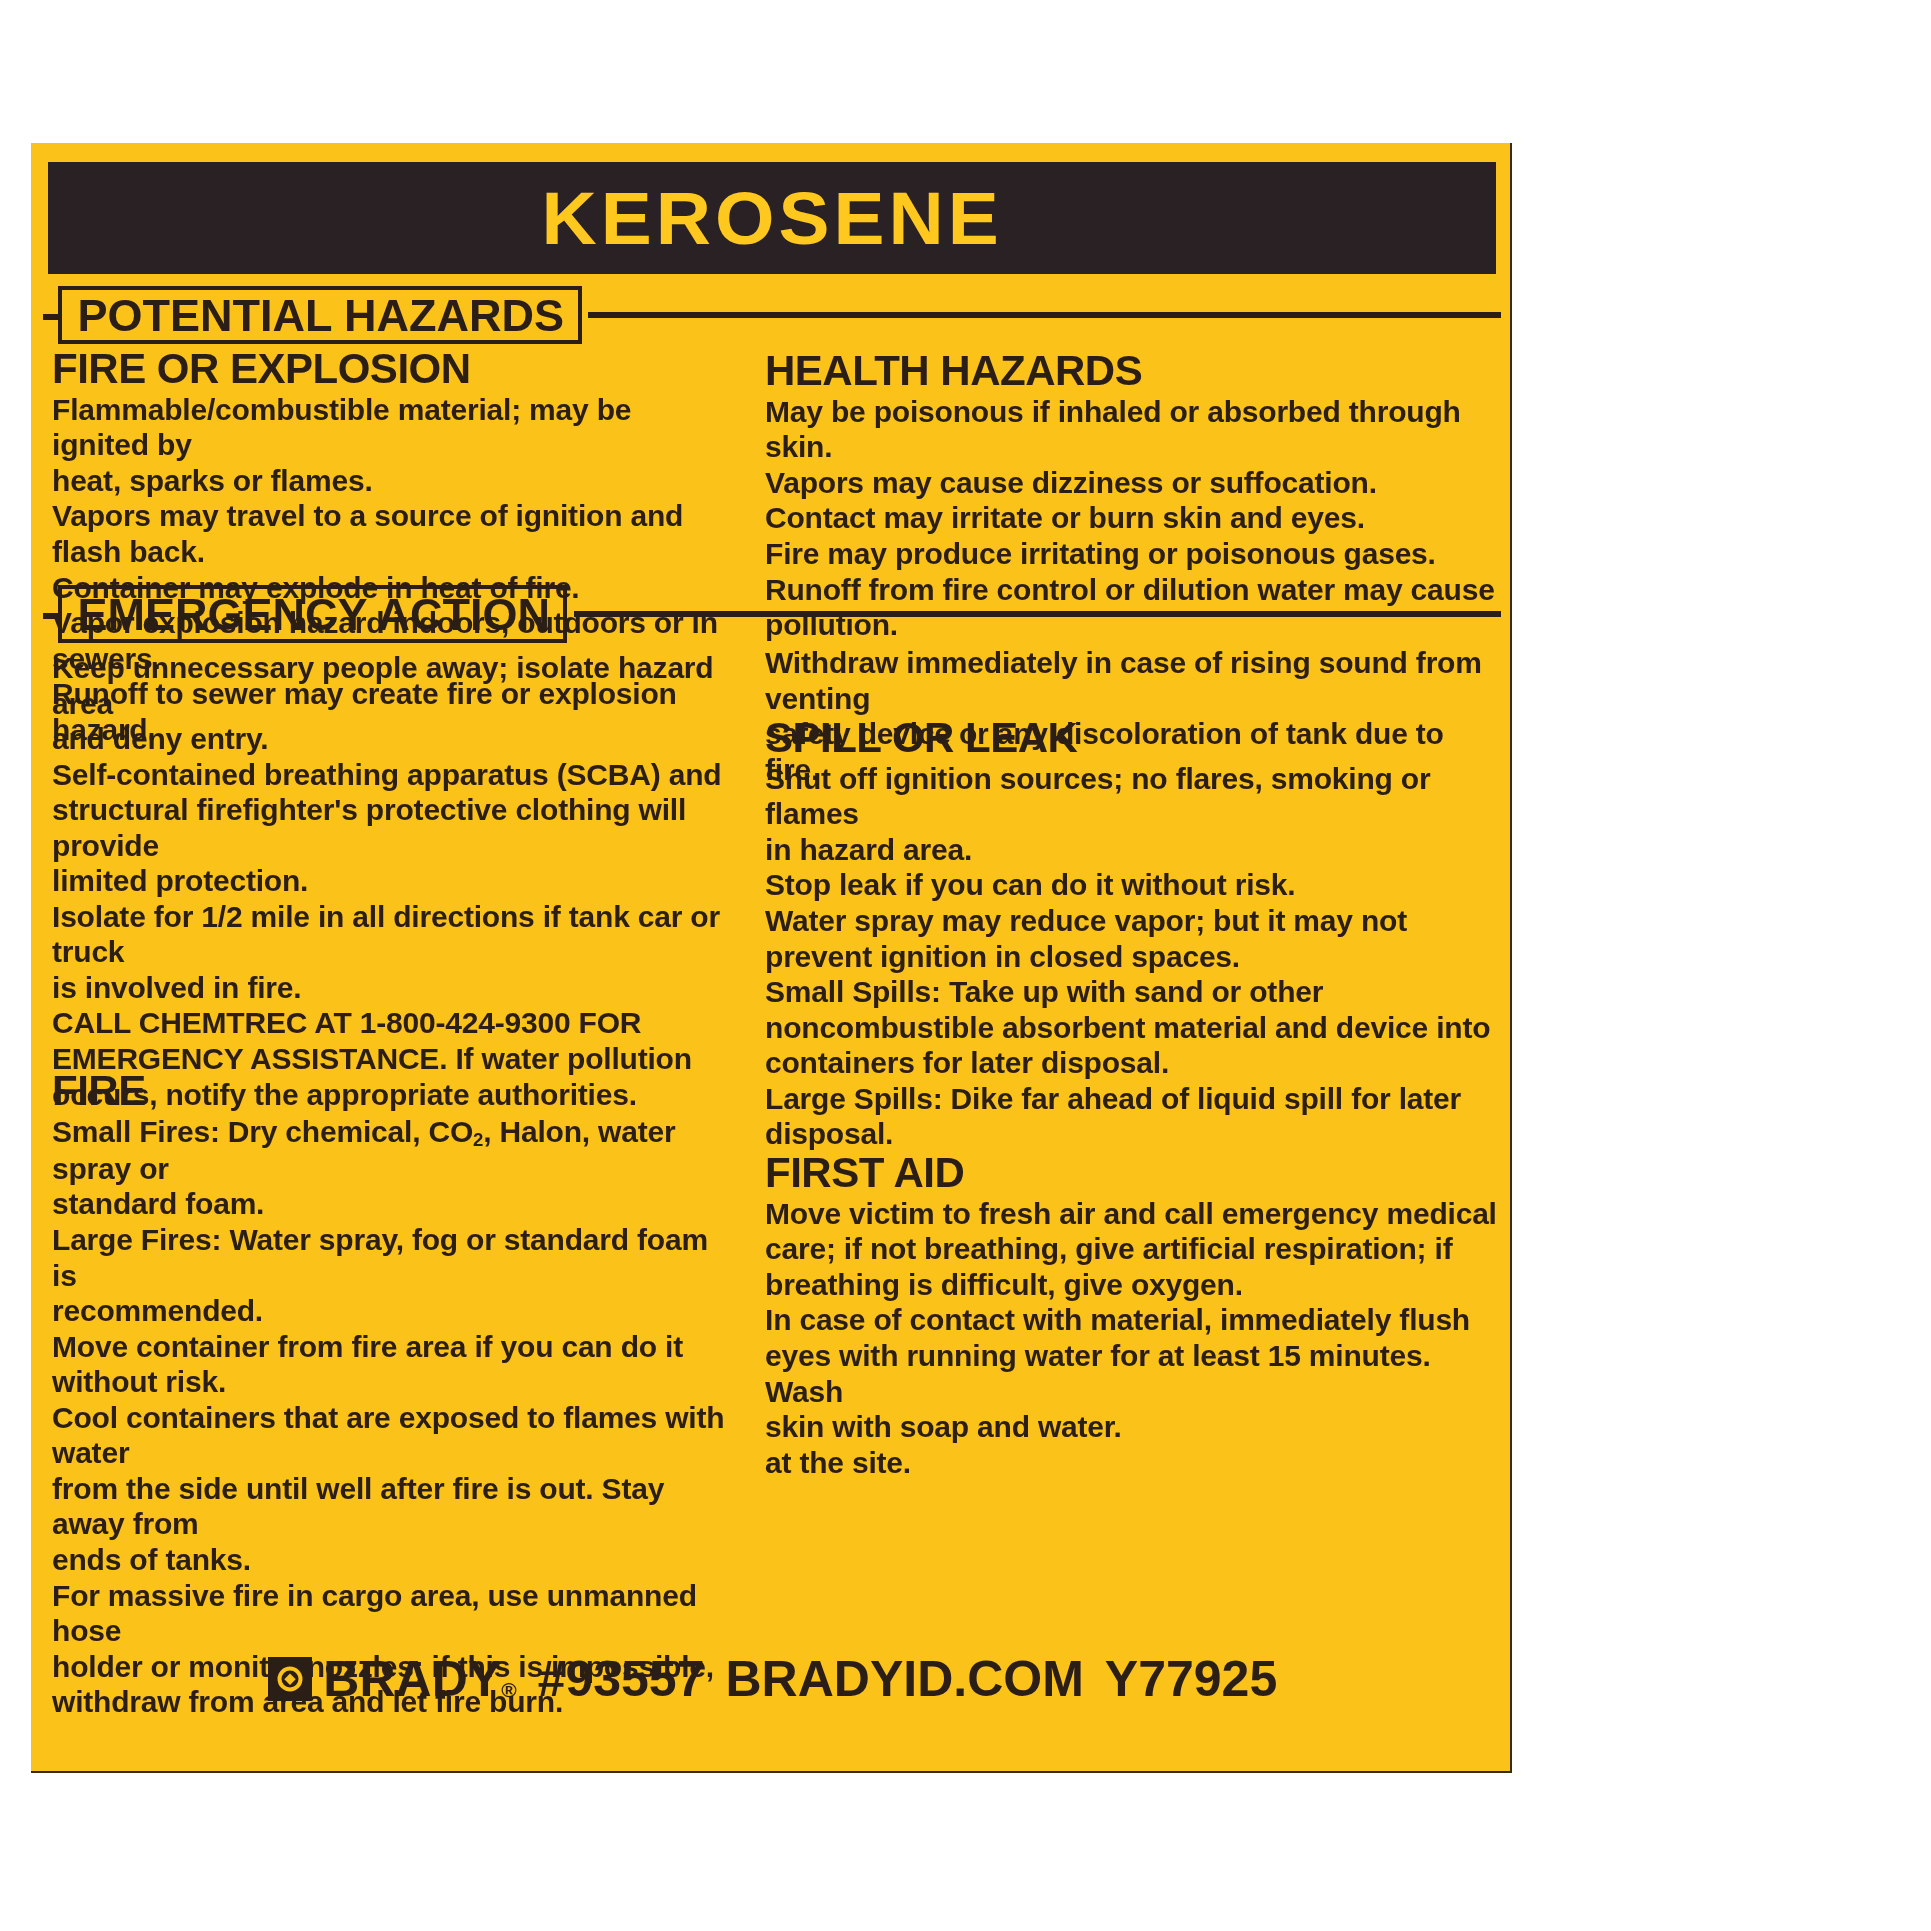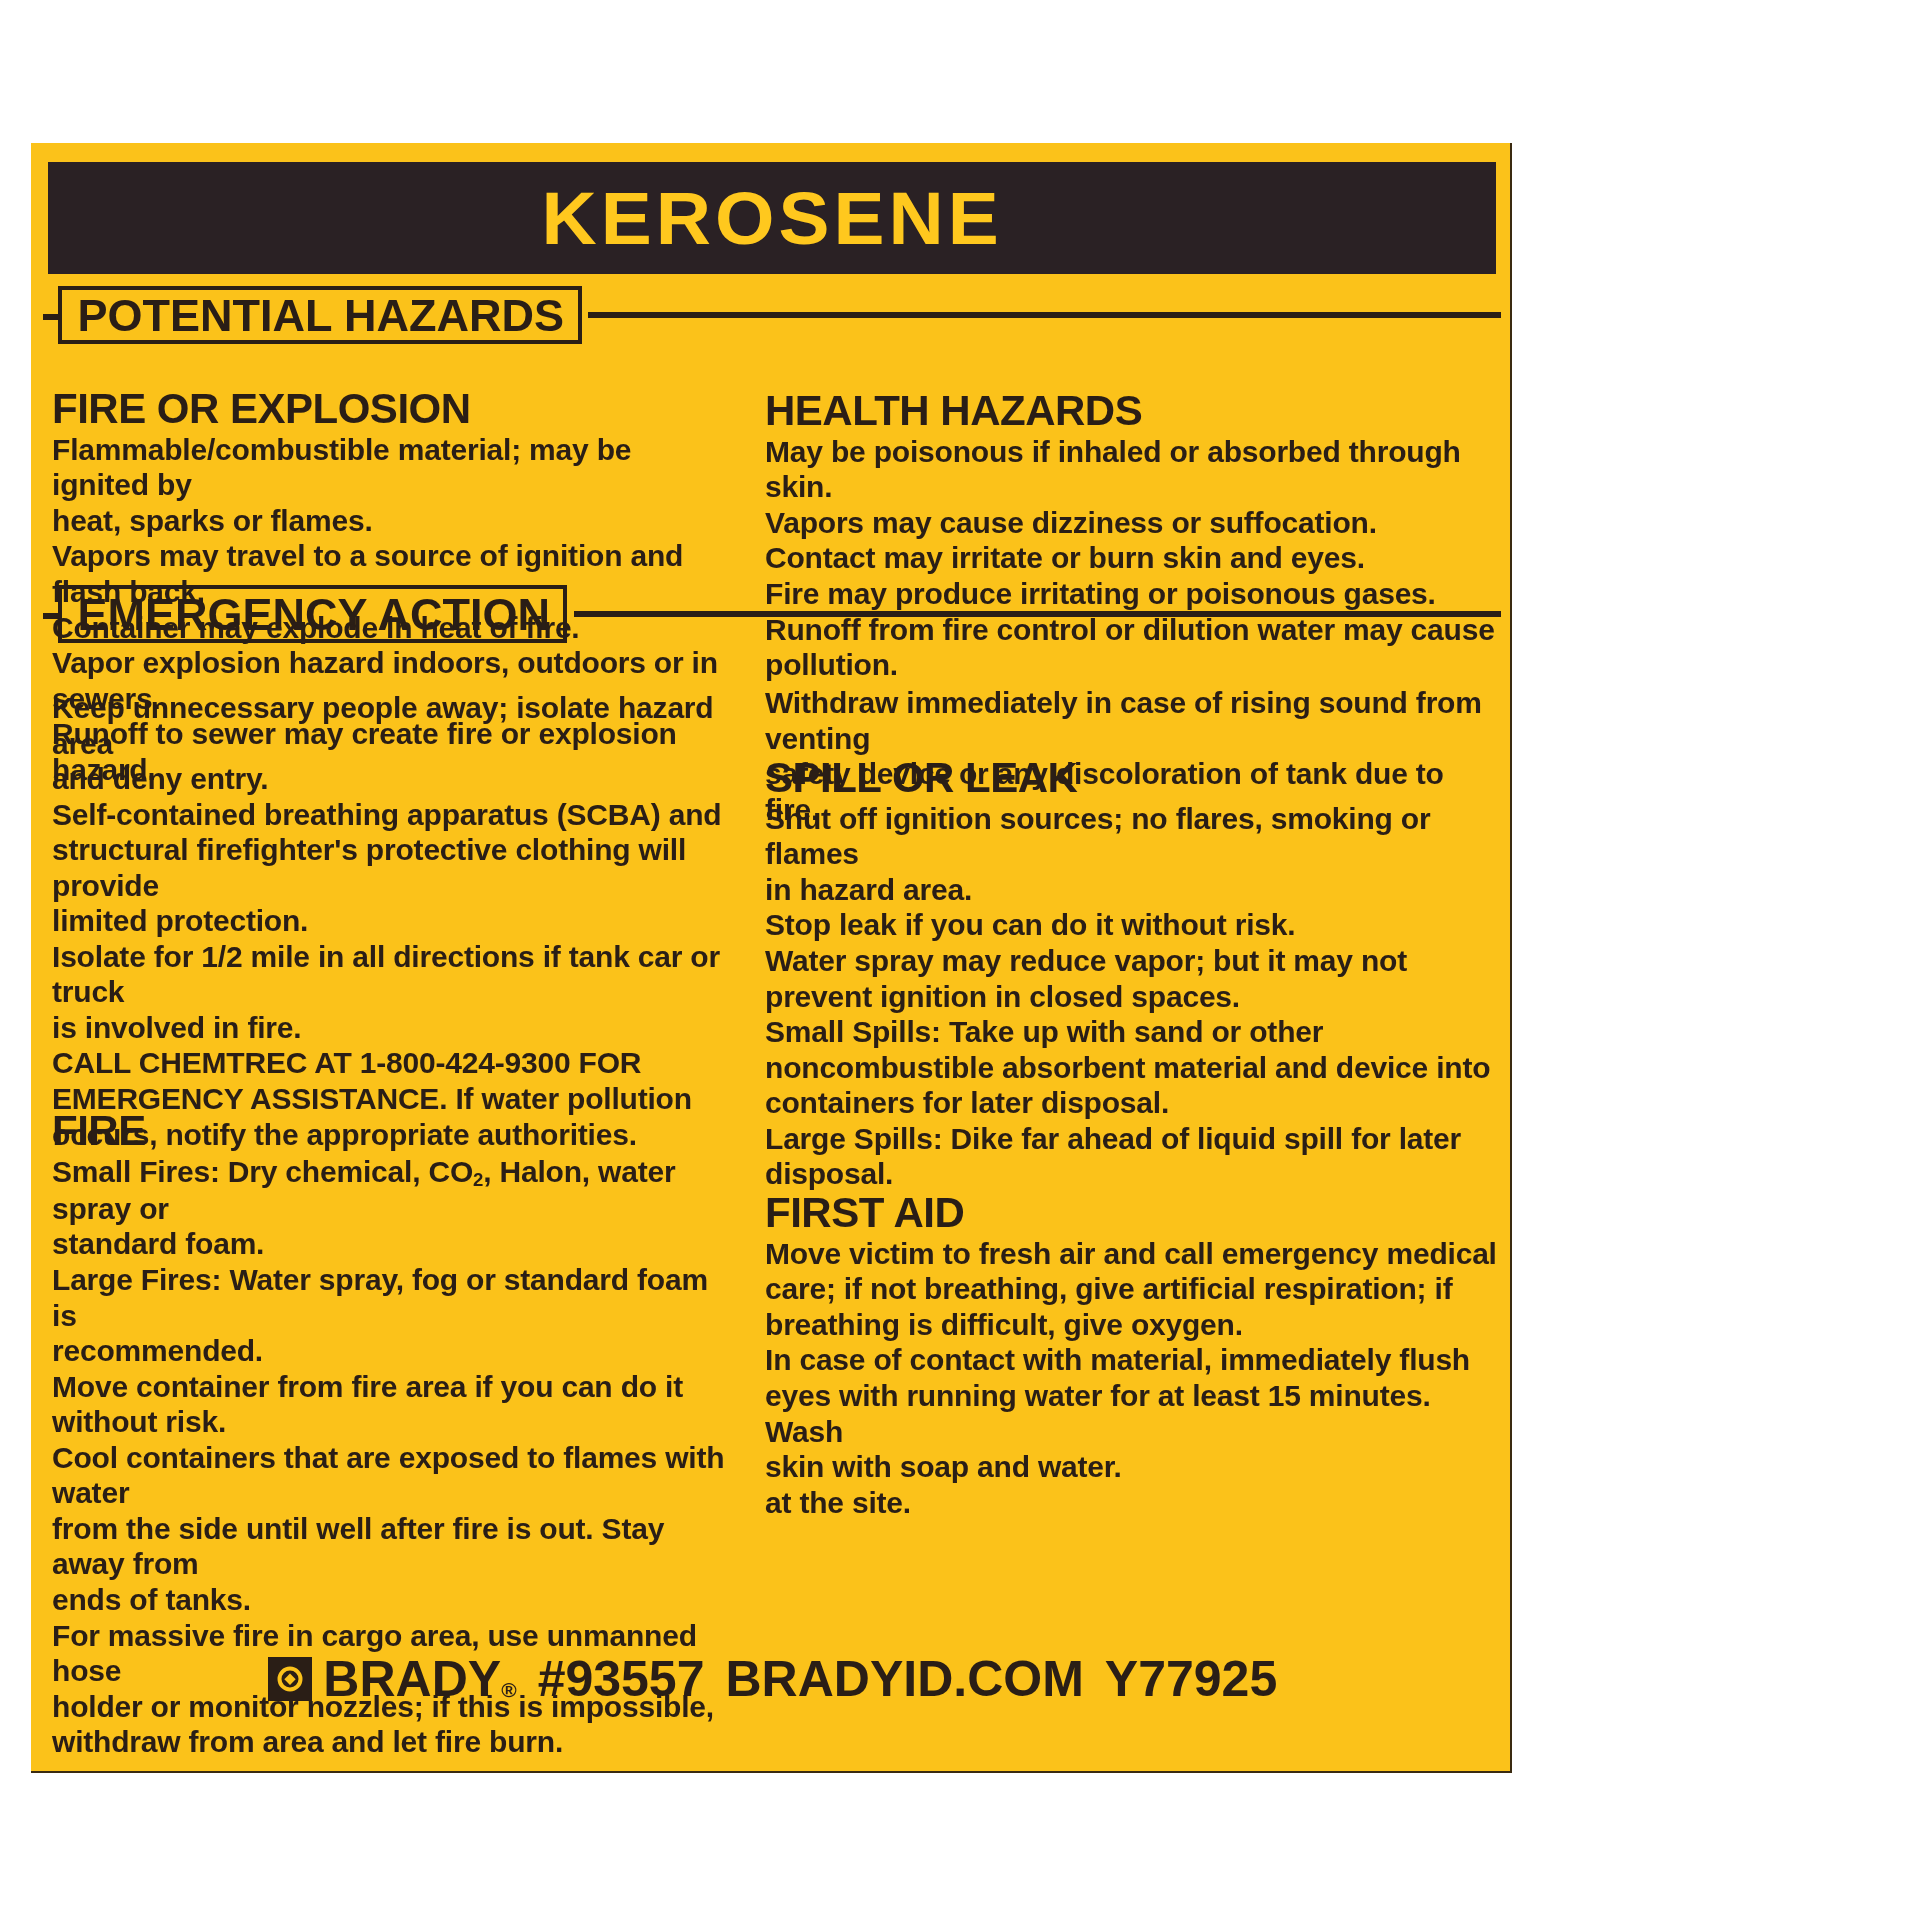--- a/index.html
+++ b/index.html
@@ -94,21 +94,21 @@
   }
 
   
   .col {
     position: absolute;
     color: #2A1E16;
   }
   #col-left  { left: 21px;  width: 676px; }
   #col-right { left: 734px; width: 734px; }
 
-  .blk { position: absolute; width: 100%; margin-top: 40px; }
+  .blk { position: absolute; width: 100%; }
 
   .subhead {
     font-size: 42px;
     font-weight: bold;
     line-height: 1.02;
     margin: 0 0 1px 0;
     letter-spacing: -0.5px;
     white-space: nowrap;
   }
   .body-line {

